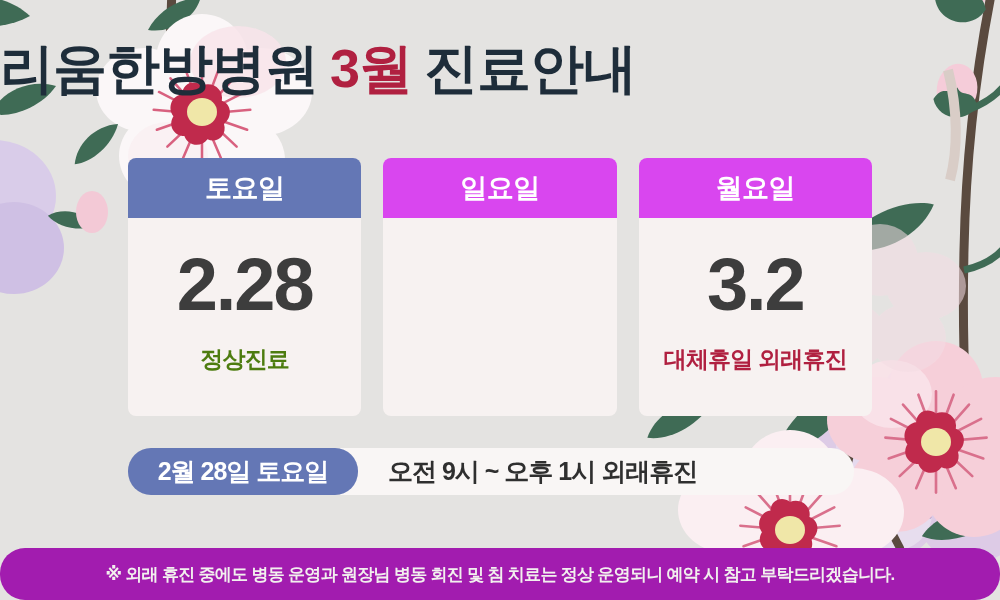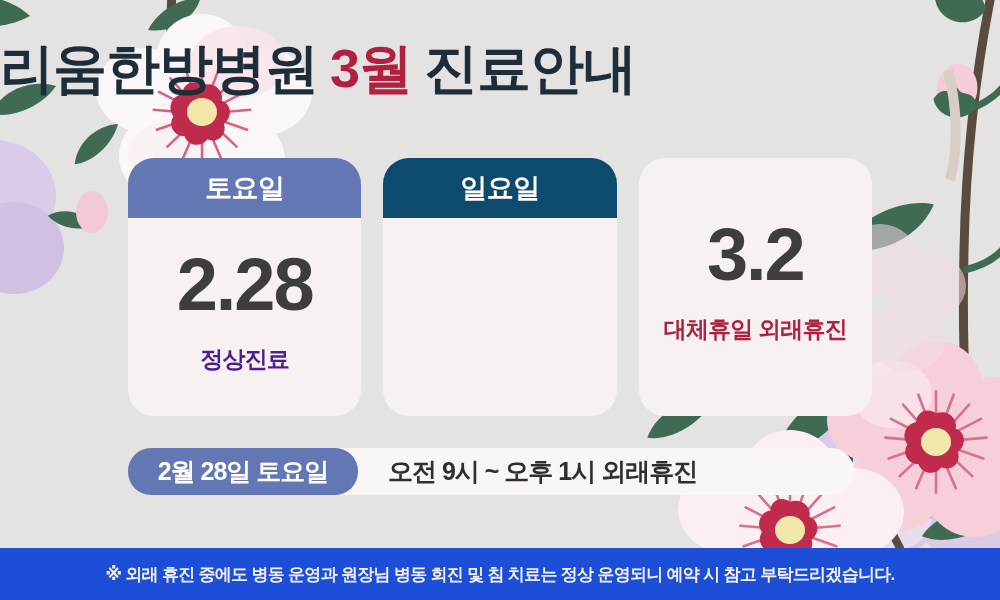--- a/index.html
+++ b/index.html
@@ -53,35 +53,35 @@
     width:744px; height:258px;
     display:flex;
     gap:22px;
     z-index:5;
   }
   .card {
     flex:1 1 0;
     display:flex;
     flex-direction:column;
     background:#f7f2f1;
-    border-radius:26px;
+    border-radius:8px;
     overflow:hidden;
   }
   .card-head {
     height:60px;
     display:flex;
     align-items:center;
     justify-content:center;
     color:#ffffff;
     font-size:27px;
     font-weight:bold;
     letter-spacing:-0.5px;
   }
   .card-head.blue    { background:#6477b5; }
-  .card-head.crimson { background:#0c4a6e; }
+  .card-head.crimson { background:#d946ef; }
 
   .card-body {
     flex:1 1 auto;
     display:flex;
     flex-direction:column;
     align-items:center;
     justify-content:center;
     padding:4px 6px 16px;
   }
   .card-date {
@@ -91,21 +91,21 @@
     line-height:1;
     letter-spacing:-2px;
     margin-bottom:22px;
   }
   .card-status {
     font-size:23px;
     font-weight:bold;
     letter-spacing:-0.8px;
     white-space:nowrap;
   }
-  .card-status.dark    { color:#4c1d95; }
+  .card-status.dark    { color:#4d7c0f; }
   .card-status.crimson { color:#b02040; }
 
   
   .infobar {
     position:absolute;
     left:128px; top:448px;
     height:47px;
     display:flex;
     align-items:stretch;
     z-index:5;
@@ -138,25 +138,26 @@
     letter-spacing:-1px;
     white-space:nowrap;
     z-index:1;
   }
 
   
   .footer {
     position:absolute;
     left:0; bottom:0;
     width:1000px; height:52px;
-    background:#1d4ed8;
+    background:#a21caf;
     display:flex;
     align-items:center;
     justify-content:center;
     z-index:6;
+    border-radius:25px;
   }
   .footer-text {
     color:#f2f0ee;
     font-size:17px;
     font-weight:bold;
     letter-spacing:-0.7px;
     white-space:nowrap;
   }
 </style>
 </head>
@@ -352,20 +353,21 @@
         <div class="card-date">2.28</div>
         <div class="card-status dark">정상진료</div>
       </div>
     </div>
 
     <div class="card">
       <div class="card-head crimson">일요일</div>
     </div>
 
     <div class="card">
+      <div class="card-head crimson">월요일</div>
       <div class="card-body">
         <div class="card-date">3.2</div>
         <div class="card-status crimson">대체휴일 외래휴진</div>
       </div>
     </div>
 
   </div>
 
   <div class="infobar">
     <div class="info-pill">2월 28일 토요일</div>

